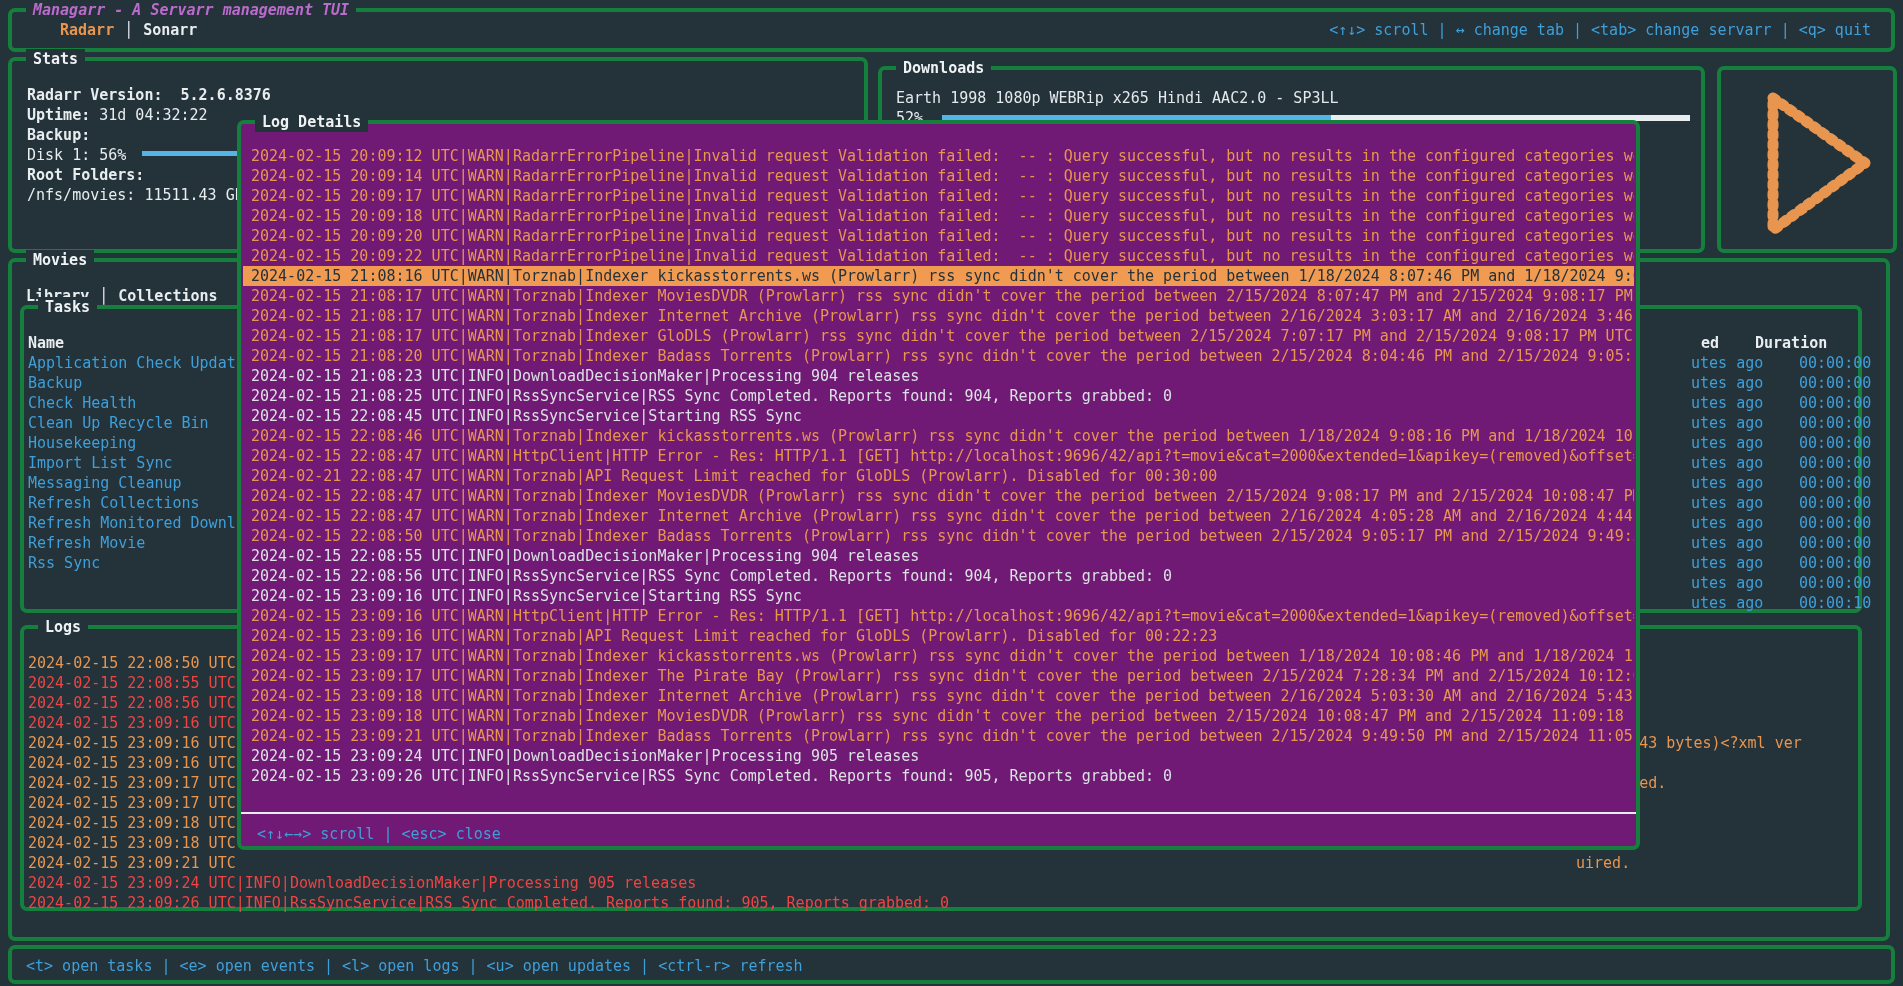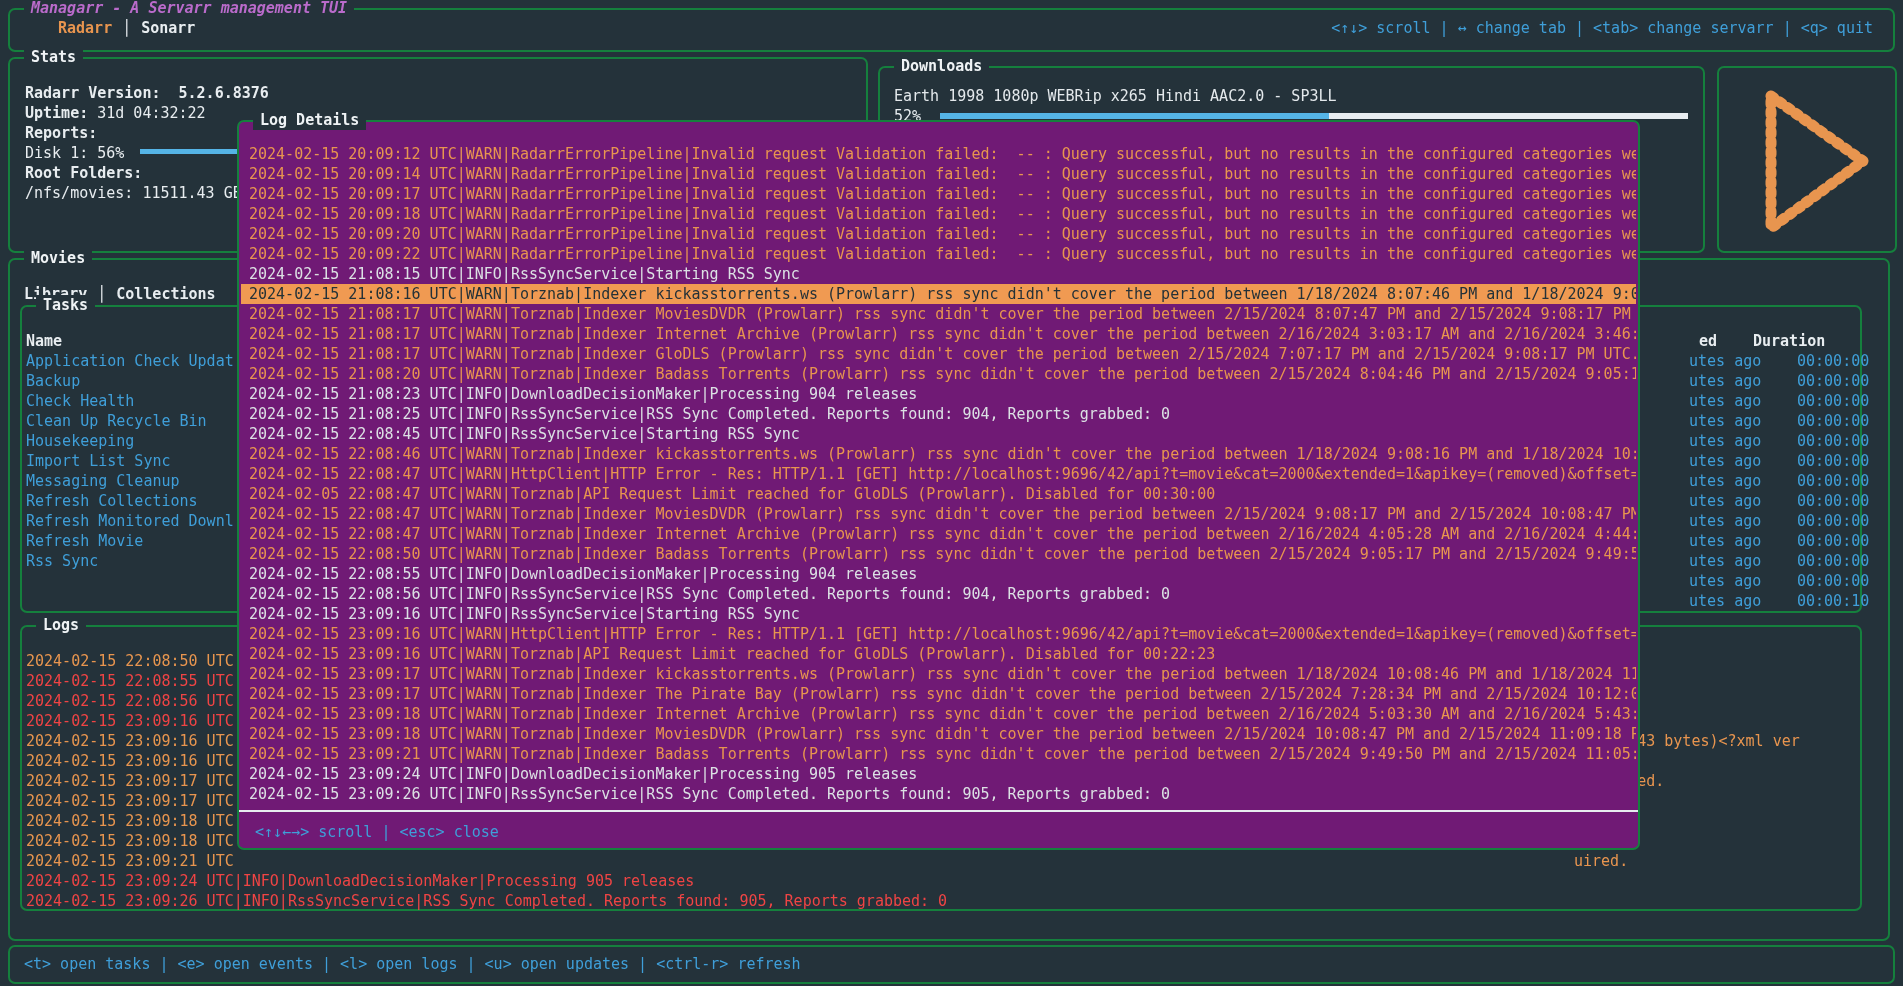--- a/index.html
+++ b/index.html
@@ -3,21 +3,21 @@
 <meta charset="utf-8">
 <style>
   * { box-sizing: border-box; }
   html,body { margin:0; padding:0; }
   body {
     width:1903px; height:986px; position:relative; overflow:hidden;
     background:#24323a; color:#e8edf0;
     font-family:"DejaVu Sans Mono","Liberation Mono",monospace;
     font-size:15px; line-height:20px;
   }
-  .box { position:absolute; border:2px solid #15803d; border-radius:7px; }
+  .box { position:absolute; border:4px solid #15803d; border-radius:7px; }
   .box-title {
     position:absolute; top:-12px; left:14px; background:#24323a;
     padding:0 7px; font-weight:bold; color:#eff3f5; white-space:pre;
   }
   .bold { font-weight:bold; }
   .orange { color:#e8954f; }
   .blue { color:#3f9fd9; }
   .purple { color:#ba6bcb; font-style:italic; }
   .info { color:#ef4444; }
   .warn { color:#e8954f; }
@@ -86,21 +86,21 @@
 <div class="box" id="title-box">
   <div class="box-title purple">Managarr - A Servarr management TUI</div>
   <div id="servarr-tabs"><span class="orange">Radarr</span><span class="sep">│</span><span>Sonarr</span></div>
   <div id="top-hints" class="blue">&lt;↑↓&gt; scroll | ↔ change tab | &lt;tab&gt; change servarr | &lt;q&gt; quit</div>
 </div>
 
 <div class="box" id="stats-box">
   <div class="box-title">Stats</div>
   <div class="stats-row bold" style="top:24px"><span>Radarr Version:</span>  <span>5.2.6.8376</span></div>
   <div class="stats-row" style="top:44px"><span class="bold">Uptime:</span> <span>31d 04:32:22</span></div>
-  <div class="stats-row bold" style="top:64px">Reports:</div>
+  <div class="stats-row bold" style="top:64px">Backup:</div>
   <div class="stats-row" style="top:84px">Disk 1: 56%</div>
   <div id="disk-bar" style="top:90px"></div>
   <div class="stats-row bold" style="top:104px">Root Folders:</div>
   <div class="stats-row" style="top:124px">/nfs/movies: 11511.43 GB</div>
 </div>
 
 <div class="box" id="downloads-box">
   <div class="box-title">Downloads</div>
   <div id="download-item">Earth 1998 1080p WEBRip x265 Hindi AAC2.0 - SP3LL</div>
   <div id="download-pct">52%</div>
@@ -180,32 +180,31 @@
 
 <div class="box" id="log-details-modal">
   <div class="box-title">Log Details</div>
   <div id="modal-lines">
       <div class="log-line warn">2024-02-15 20:09:12 UTC|WARN|RadarrErrorPipeline|Invalid request Validation failed:  -- : Query successful, but no results in the configured categories were</div>
       <div class="log-line warn">2024-02-15 20:09:14 UTC|WARN|RadarrErrorPipeline|Invalid request Validation failed:  -- : Query successful, but no results in the configured categories were</div>
       <div class="log-line warn">2024-02-15 20:09:17 UTC|WARN|RadarrErrorPipeline|Invalid request Validation failed:  -- : Query successful, but no results in the configured categories were</div>
       <div class="log-line warn">2024-02-15 20:09:18 UTC|WARN|RadarrErrorPipeline|Invalid request Validation failed:  -- : Query successful, but no results in the configured categories were</div>
       <div class="log-line warn">2024-02-15 20:09:20 UTC|WARN|RadarrErrorPipeline|Invalid request Validation failed:  -- : Query successful, but no results in the configured categories were</div>
       <div class="log-line warn">2024-02-15 20:09:22 UTC|WARN|RadarrErrorPipeline|Invalid request Validation failed:  -- : Query successful, but no results in the configured categories were</div>
-      <div class="log-line info">2024-02-15 21:08:15 UTC|INFO|RssSyncService|Starting RSS Sync</div>
       <div class="log-line highlight">2024-02-15 21:08:16 UTC|WARN|Torznab|Indexer kickasstorrents.ws (Prowlarr) rss sync didn't cover the period between 1/18/2024 8:07:46 PM and 1/18/2024 9:08:16</div>
       <div class="log-line warn">2024-02-15 21:08:17 UTC|WARN|Torznab|Indexer MoviesDVDR (Prowlarr) rss sync didn't cover the period between 2/15/2024 8:07:47 PM and 2/15/2024 9:08:17 PM UTC</div>
       <div class="log-line warn">2024-02-15 21:08:17 UTC|WARN|Torznab|Indexer Internet Archive (Prowlarr) rss sync didn't cover the period between 2/16/2024 3:03:17 AM and 2/16/2024 3:46:26 AM</div>
       <div class="log-line warn">2024-02-15 21:08:17 UTC|WARN|Torznab|Indexer GloDLS (Prowlarr) rss sync didn't cover the period between 2/15/2024 7:07:17 PM and 2/15/2024 9:08:17 PM UTC. Sec</div>
       <div class="log-line warn">2024-02-15 21:08:20 UTC|WARN|Torznab|Indexer Badass Torrents (Prowlarr) rss sync didn't cover the period between 2/15/2024 8:04:46 PM and 2/15/2024 9:05:17 PM</div>
       <div class="log-line info">2024-02-15 21:08:23 UTC|INFO|DownloadDecisionMaker|Processing 904 releases</div>
       <div class="log-line info">2024-02-15 21:08:25 UTC|INFO|RssSyncService|RSS Sync Completed. Reports found: 904, Reports grabbed: 0</div>
       <div class="log-line info">2024-02-15 22:08:45 UTC|INFO|RssSyncService|Starting RSS Sync</div>
       <div class="log-line warn">2024-02-15 22:08:46 UTC|WARN|Torznab|Indexer kickasstorrents.ws (Prowlarr) rss sync didn't cover the period between 1/18/2024 9:08:16 PM and 1/18/2024 10:08:46</div>
       <div class="log-line warn">2024-02-15 22:08:47 UTC|WARN|HttpClient|HTTP Error - Res: HTTP/1.1 [GET] http://localhost:9696/42/api?t=movie&amp;cat=2000&amp;extended=1&amp;apikey=(removed)&amp;offset=0&amp;limit</div>
-      <div class="log-line warn">2024-02-05 22:08:47 UTC|WARN|Torznab|API Request Limit reached for GloDLS (Prowlarr). Disabled for 00:30:00</div>
+      <div class="log-line warn">2024-02-21 22:08:47 UTC|WARN|Torznab|API Request Limit reached for GloDLS (Prowlarr). Disabled for 00:30:00</div>
       <div class="log-line warn">2024-02-15 22:08:47 UTC|WARN|Torznab|Indexer MoviesDVDR (Prowlarr) rss sync didn't cover the period between 2/15/2024 9:08:17 PM and 2/15/2024 10:08:47 PM UTC</div>
       <div class="log-line warn">2024-02-15 22:08:47 UTC|WARN|Torznab|Indexer Internet Archive (Prowlarr) rss sync didn't cover the period between 2/16/2024 4:05:28 AM and 2/16/2024 4:44:27 AM</div>
       <div class="log-line warn">2024-02-15 22:08:50 UTC|WARN|Torznab|Indexer Badass Torrents (Prowlarr) rss sync didn't cover the period between 2/15/2024 9:05:17 PM and 2/15/2024 9:49:50 PM</div>
       <div class="log-line info">2024-02-15 22:08:55 UTC|INFO|DownloadDecisionMaker|Processing 904 releases</div>
       <div class="log-line info">2024-02-15 22:08:56 UTC|INFO|RssSyncService|RSS Sync Completed. Reports found: 904, Reports grabbed: 0</div>
       <div class="log-line info">2024-02-15 23:09:16 UTC|INFO|RssSyncService|Starting RSS Sync</div>
       <div class="log-line warn">2024-02-15 23:09:16 UTC|WARN|HttpClient|HTTP Error - Res: HTTP/1.1 [GET] http://localhost:9696/42/api?t=movie&amp;cat=2000&amp;extended=1&amp;apikey=(removed)&amp;offset=0&amp;limit</div>
       <div class="log-line warn">2024-02-15 23:09:16 UTC|WARN|Torznab|API Request Limit reached for GloDLS (Prowlarr). Disabled for 00:22:23</div>
       <div class="log-line warn">2024-02-15 23:09:17 UTC|WARN|Torznab|Indexer kickasstorrents.ws (Prowlarr) rss sync didn't cover the period between 1/18/2024 10:08:46 PM and 1/18/2024 11:09:17</div>
       <div class="log-line warn">2024-02-15 23:09:17 UTC|WARN|Torznab|Indexer The Pirate Bay (Prowlarr) rss sync didn't cover the period between 2/15/2024 7:28:34 PM and 2/15/2024 10:12:05 PM</div>

